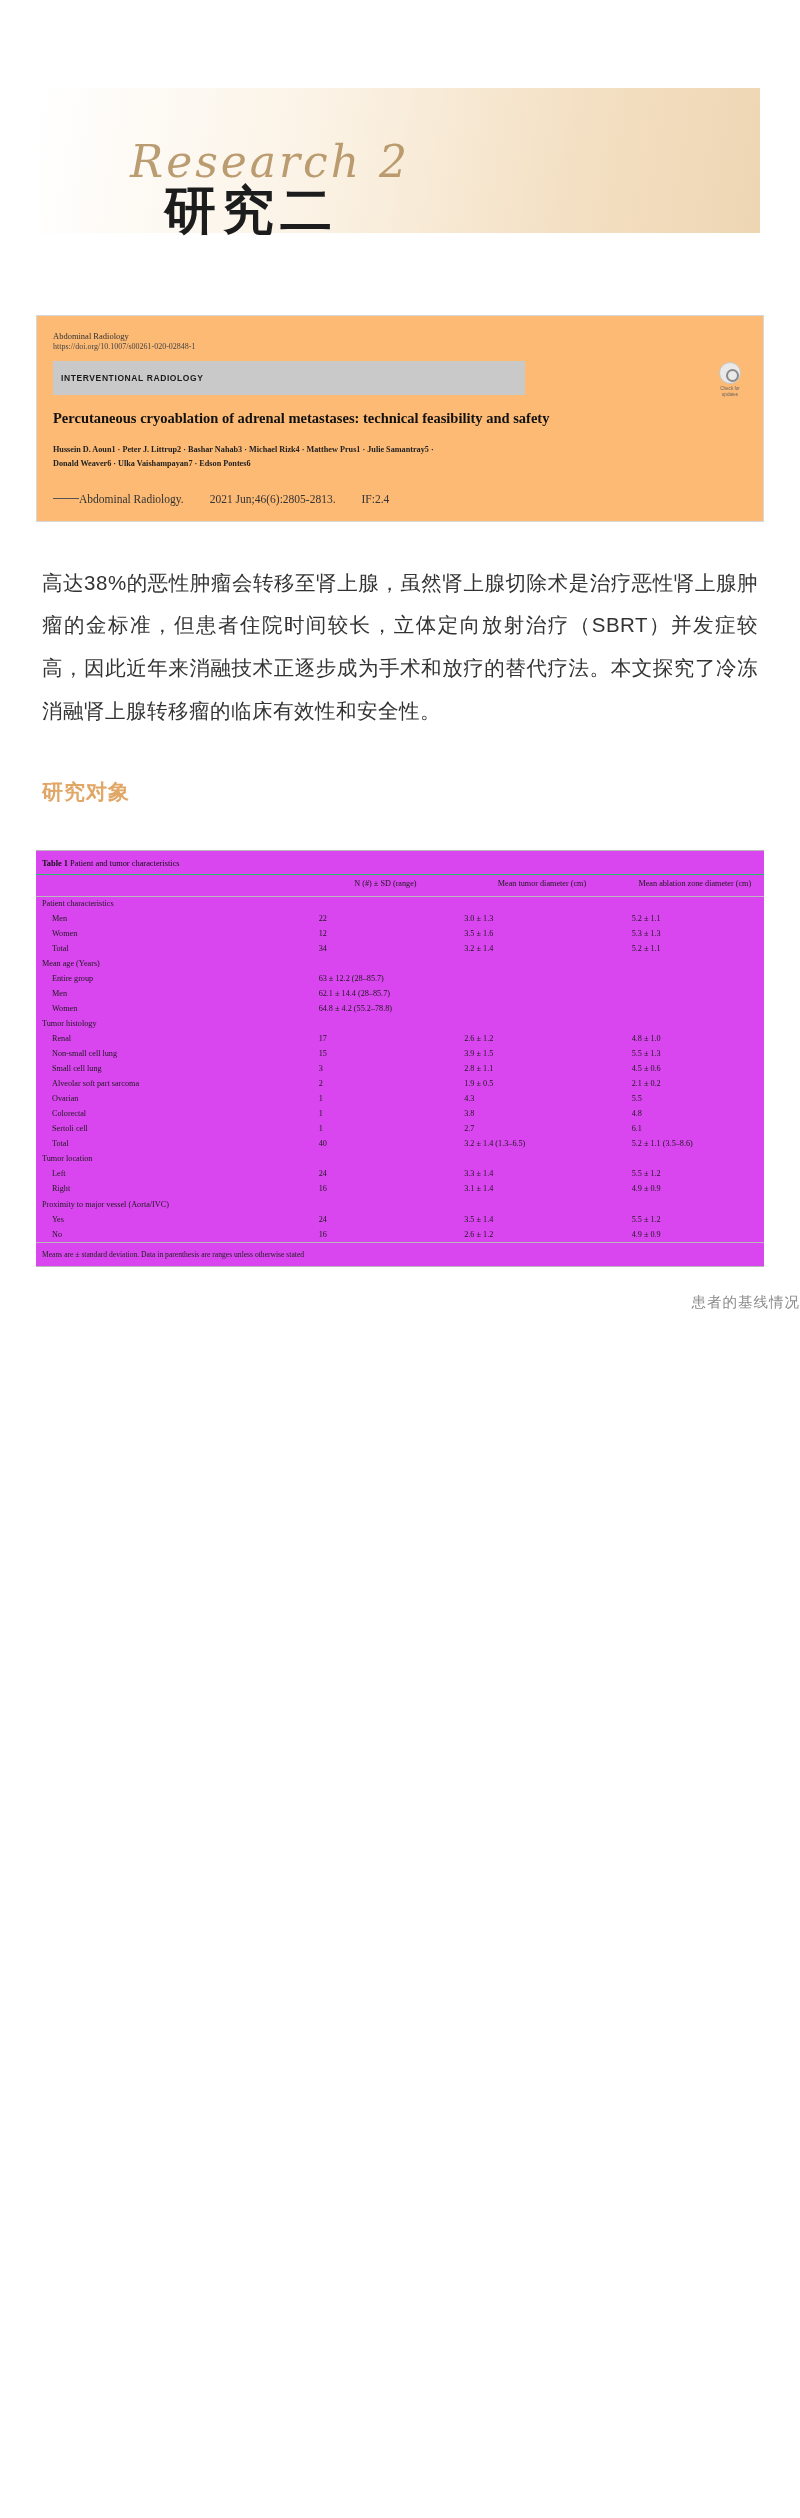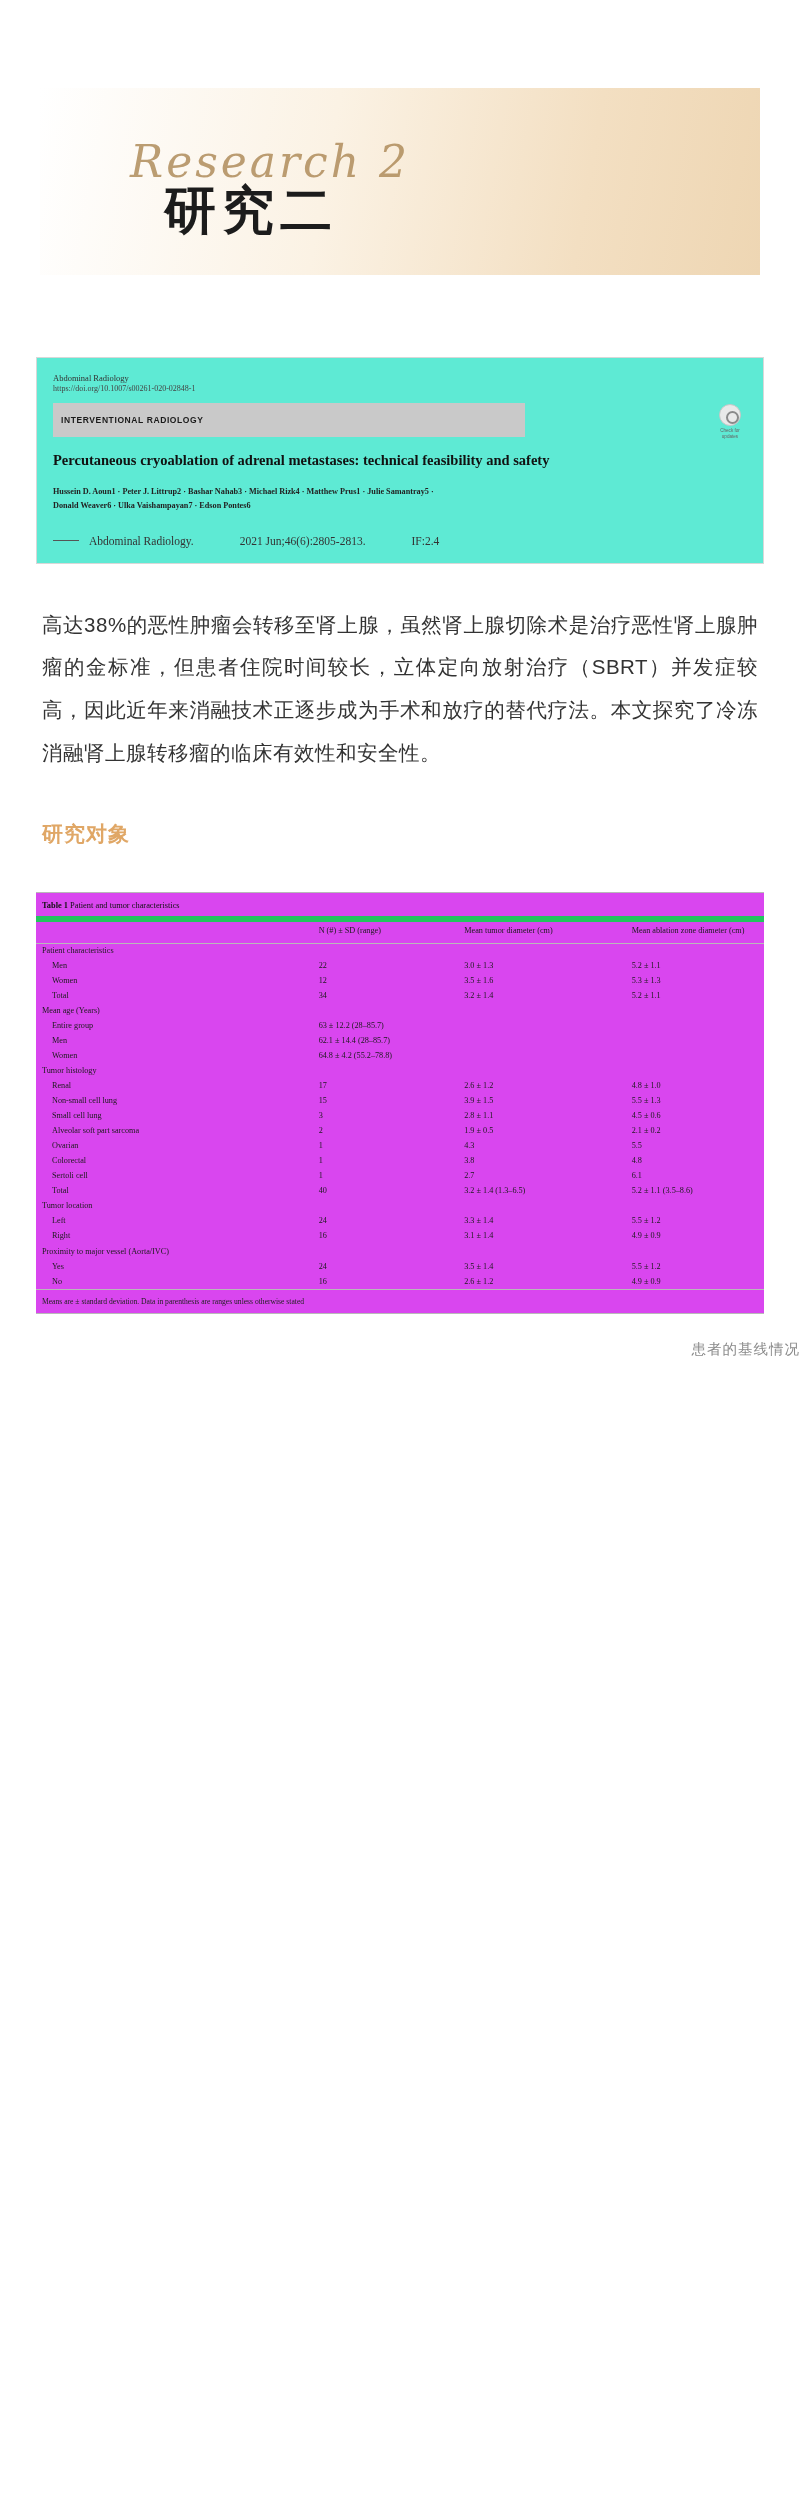--- a/index.html
+++ b/index.html
@@ -20,21 +20,21 @@
     width: 800px;
     min-height: 2518px;
     background: #ffffff;
     padding: 0;
     position: relative;
   }
 
   
   .banner {
     margin: 88px 40px 0 40px;
-    height: 187px;
+    height: 145px;
     background: linear-gradient(100deg, #ffffff 0%, #fbf2e4 40%, #f3dfc2 75%, #eed6b3 100%);
     position: relative;
   }
   .banner-script {
     position: absolute;
     left: 90px;
     top: 48px;
     font-family: "DejaVu Serif", serif;
     font-style: italic;
     font-size: 44px;
@@ -52,21 +52,21 @@
     font-size: 52px;
     letter-spacing: 6px;
     color: #1c1c1c;
     white-space: nowrap;
   }
 
   
   .paper-card {
     margin: 82px 36px 0 36px;
     border: 1px solid #d8d8d8;
-    background: #5eead4;
+    background: #fdba74;
     padding: 14px 16px 16px 16px;
     position: relative;
   }
   .paper-journal {
     font-family: "Liberation Serif", serif;
     font-size: 8.5px;
     color: #333;
     line-height: 1.45;
   }
   .paper-doi {
@@ -132,21 +132,20 @@
     line-height: 1.2;
     font-family: "Liberation Sans", sans-serif;
   }
   .paper-citation {
     margin-top: 22px;
     font-family: "Liberation Serif", serif;
     font-size: 11.5px;
     color: #333;
     display: flex;
     align-items: center;
-    gap: 10px;
   }
   .cite-dash {
     display: inline-block;
     width: 26px;
     height: 1px;
     background: #555;
   }
   .cite-gap { display: inline-block; width: 26px; }
 
   
@@ -185,25 +184,25 @@
   table.data caption {
     caption-side: top;
     text-align: left;
     padding: 8px 6px 6px 6px;
     font-size: 8.4px;
     color: #111;
   }
   table.data caption b { font-weight: bold; }
   table.data thead th {
     font-weight: normal;
-    text-align: left;
+    text-align: center;
     vertical-align: bottom;
     padding: 4px 6px 6px 6px;
     border-bottom: 1px solid #b9b9b9;
-    border-top: 6px solid #22c55e;
+    border-top: 1px solid #22c55e;
     line-height: 1.25;
   }
   table.data tbody td {
     padding: 2.4px 6px;
     vertical-align: top;
     line-height: 1.25;
   }
   tr.group > td {
     font-weight: normal;
     padding-top: 4px;

